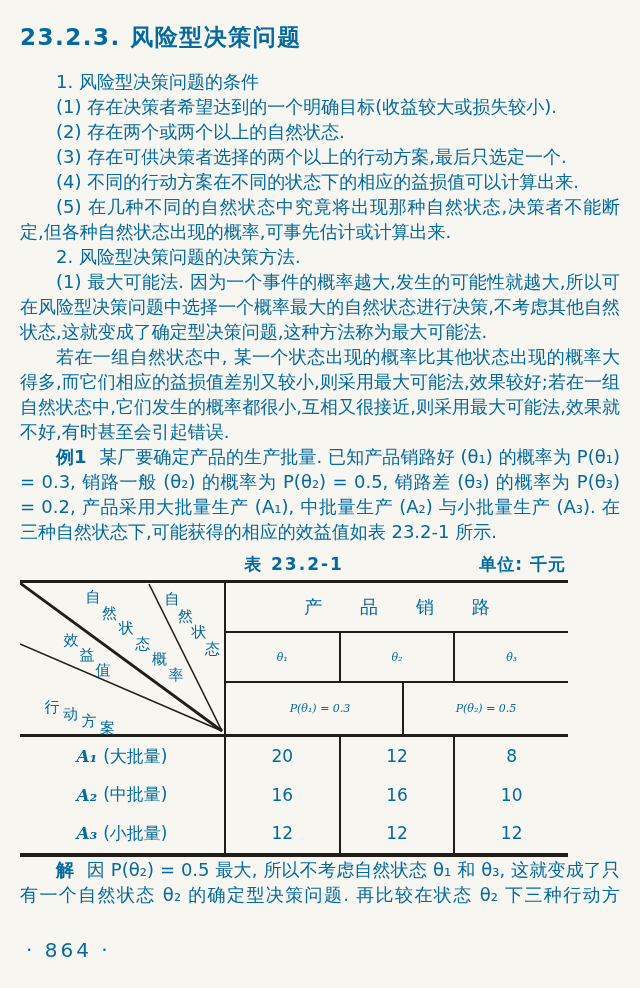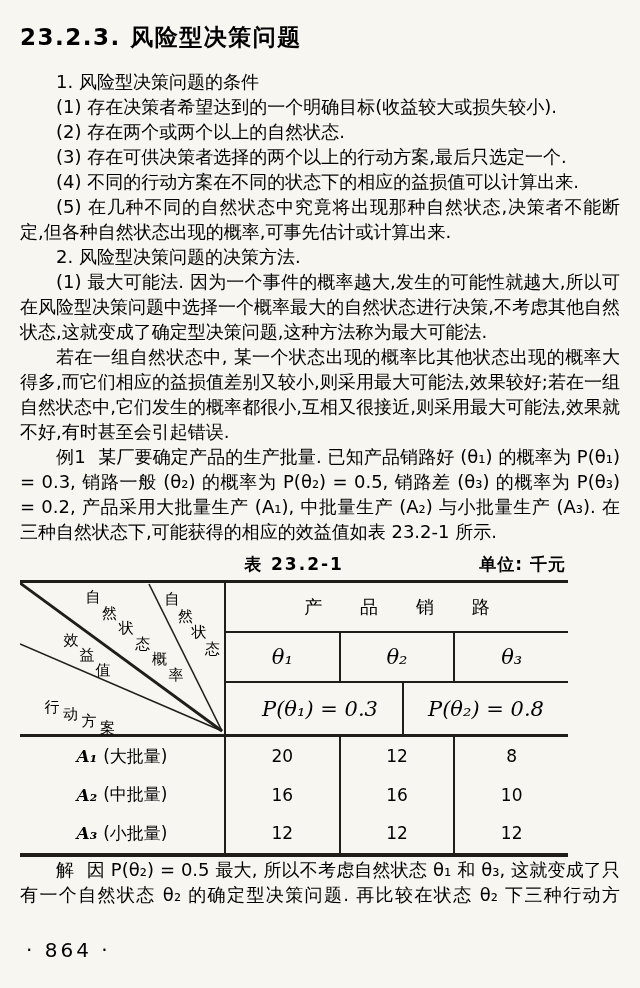--- a/index.html
+++ b/index.html
@@ -2,21 +2,21 @@
 <html><head>
 <meta charset="utf-8">
 <style>
   html,body { margin:0; padding:0; }
   body { background:#d8d6d0; }
   .page {
     position:relative;
     width:640px; height:988px;
     margin:0 auto;
     background:#f7f6f1;
-    color:#000000;
+    color:#0369a1;
     font-family:"DejaVu Sans", sans-serif;
     overflow:hidden;
     display:flex; flex-direction:column;
     box-sizing:border-box;
     padding:22px 20px 0 20px;
   }
   .heading {
     font-size:23px; font-weight:bold;
     letter-spacing:1.5px;
     margin:0 0 16px 0;
@@ -24,21 +24,21 @@
   p.body-p {
     margin:0;
     font-size:18px;
     line-height:25px;
     text-align:justify;
     text-indent:2em;
   }
   p.no-indent { text-indent:0; }
   p.justify-last { text-align-last:justify; }
   .b { font-weight:normal; }
-  .lead-label { font-weight:normal; margin-right:0.7em; }
+  .lead-label { font-weight:bold; margin-right:0.7em; }
   .math { font-family:"DejaVu Serif", serif; font-style:italic; }
 
   
   .caption-row {
     position:relative;
     width:548px;
     margin-top:9px;
     height:24px;
     font-size:17px;
   }
@@ -87,21 +87,21 @@
   .group-label { font-size:18px; letter-spacing:2.1em; margin-right:-2.1em; white-space:nowrap; }
   .theta-row {
     height:50px; box-sizing:border-box;
     border-bottom:2px solid #211e19;
     display:flex;
   }
   .prob-row { flex:1; display:flex;padding-left:12px; }
   .hcell {
     flex:1 1 0; box-sizing:border-box;
     display:flex; align-items:center; justify-content:center;
-    font-size:21px;
+    font-size:11px;
   }
   .hcell + .hcell { border-left:2px solid #211e19; }
   .tbody { border-bottom:4px solid #211e19; }
   .brow { display:flex; height:38.6px; }
   .blabel {
     width:206px; box-sizing:border-box;
     border-right:2px solid #211e19;
     display:flex; align-items:center; justify-content:center;
     gap:6px;
   }
@@ -186,21 +186,21 @@
         <div class="group-row">
           <span class="group-label">产品销路</span>
         </div>
         <div class="theta-row">
           <div class="hcell math">θ₁</div>
           <div class="hcell math">θ₂</div>
           <div class="hcell math">θ₃</div>
         </div>
         <div class="prob-row">
           <div class="hcell math">P(θ₁) = 0.3</div>
-          <div class="hcell math">P(θ₂) = 0.8</div>
+          <div class="hcell math">P(θ₂) = 0.5</div>
         </div>
       </div>
     </div>
 
     <div class="tbody">
       <div class="brow">
         <div class="blabel">
           <span class="code math">A₁</span>
           <span>(大批量)</span>
         </div>

